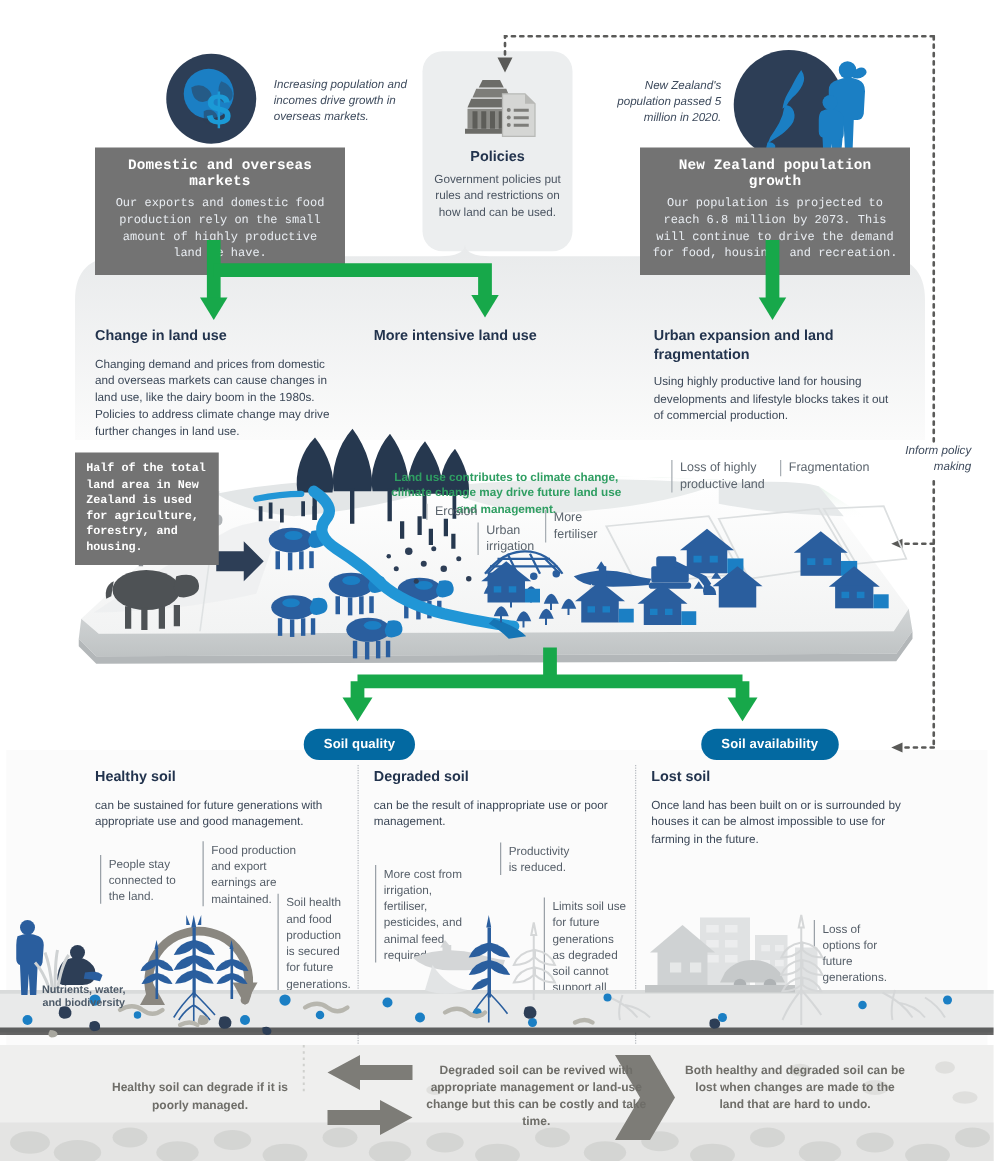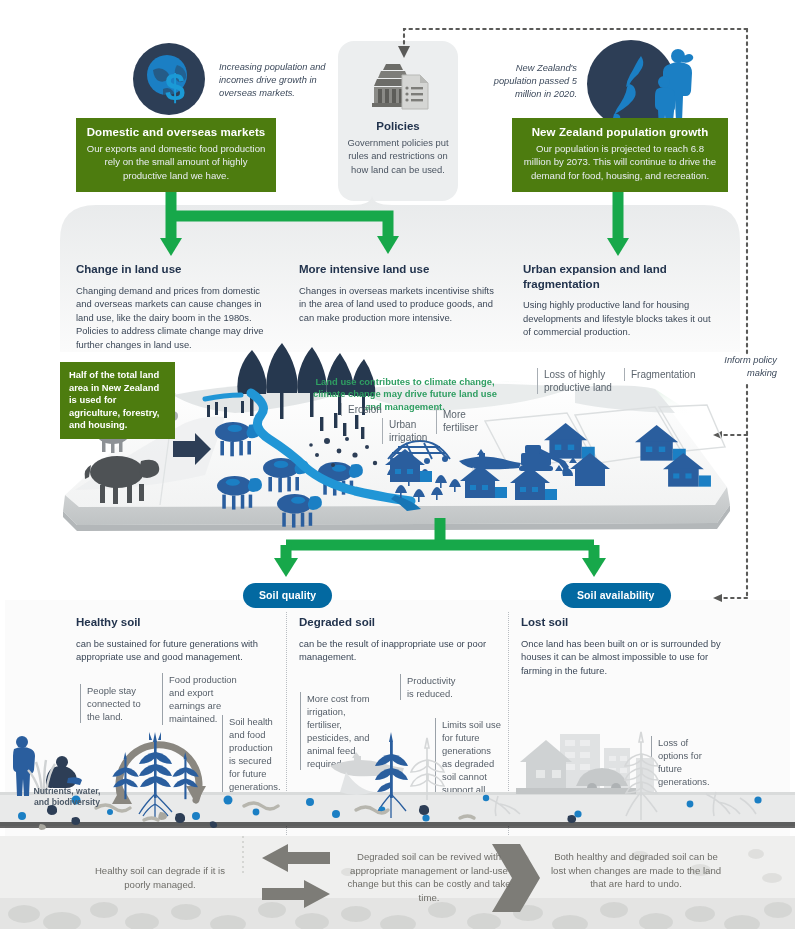--- a/index.html
+++ b/index.html
@@ -11,24 +11,25 @@
   }
   #page {
     position: relative;
     width: 795px; height: 929px;
     background: #ffffff;
   }
 
   
   .abs { position: absolute; }
   .navy-box {
-    background: #4d7c0f;
+    background: #737373;
     color: #ffffff;
     text-align: center;
     padding: 8px 10px 10px 10px;
+    font-family: Liberation Mono, monospace;
   }
   .navy-box .title {
     font-weight: bold; font-size: 11.5px; letter-spacing: .1px;
     margin-bottom: 4px; color: #ffffff;
   }
   .navy-box .body {
     font-size: 9.6px; line-height: 13.4px; color: #e9edf2;
   }
   .ital-note {
     font-style: italic; font-size: 9.3px; line-height: 13px; color: #3d4a5c;
@@ -46,21 +47,21 @@
   }
   .callout {
     font-size: 9.4px; line-height: 13px; color: #555e68;
     border-left: 1.4px solid #9aa1a8; padding-left: 6px;
   }
   .land-label {
     font-size: 10px; line-height: 13px; color: #5c656e;
     border-left: 1.4px solid #a8aeb4; padding-left: 6px;
   }
   .grey-arrow-text {
-    font-weight: normal; font-size: 9.6px; line-height: 13.5px;
+    font-weight: bold; font-size: 9.6px; line-height: 13.5px;
     color: #6e6d68; text-align: center;
   }
   .soil-divider {
     border-left: 1.5px dotted #b9bdc2;
   }
   svg { display:block; overflow: visible; }
 </style>
 </head>
 <body>
 
@@ -189,21 +190,20 @@
     <polygon points="388,254 377,236 399,236" fill="#17a84a"></polygon>
     <polygon points="618,256 607,238 629,238" fill="#17a84a"></polygon>
   </svg>
 
   <div class="abs" style="left:76px; top:262px; width:200px;">
     <div class="sec-head">Change in land use</div>
     <div class="sec-body">Changing demand and prices from domestic and overseas markets can cause changes in land use, like the dairy boom in the 1980s. Policies to address climate change may drive further changes in land use.</div>
   </div>
   <div class="abs" style="left:299px; top:262px; width:200px;">
     <div class="sec-head">More intensive land use</div>
-    <div class="sec-body">Changes in overseas markets incentivise shifts in the area of land used to produce goods, and can make production more intensive.</div>
   </div>
   <div class="abs" style="left:523px; top:262px; width:190px;">
     <div class="sec-head">Urban expansion and land fragmentation</div>
     <div class="sec-body">Using highly productive land for housing developments and lifestyle blocks takes it out of commercial production.</div>
   </div>
 
   <svg class="abs" style="left:55px; top:355px;" width="680" height="180" viewBox="0 0 680 180">
     <defs>
       <linearGradient id="slabTop" x1="0" y1="0" x2="0" y2="1">
         <stop offset="0%" stop-color="#ffffff"></stop>

